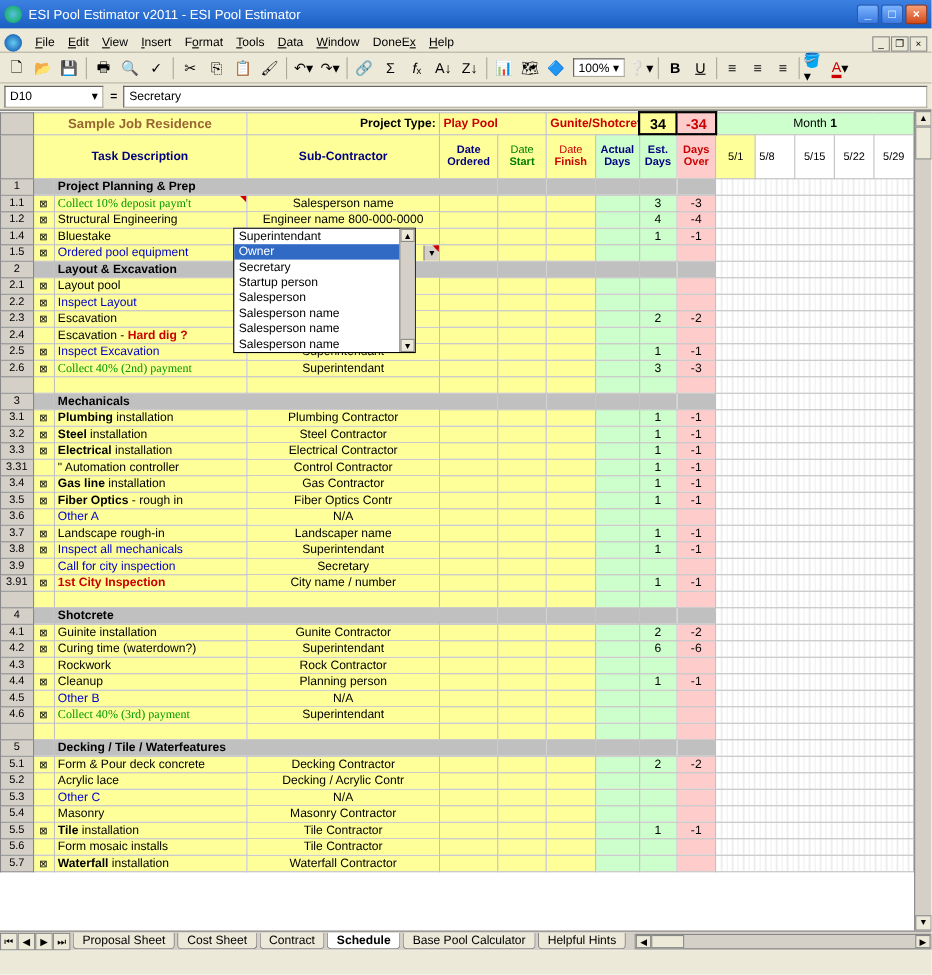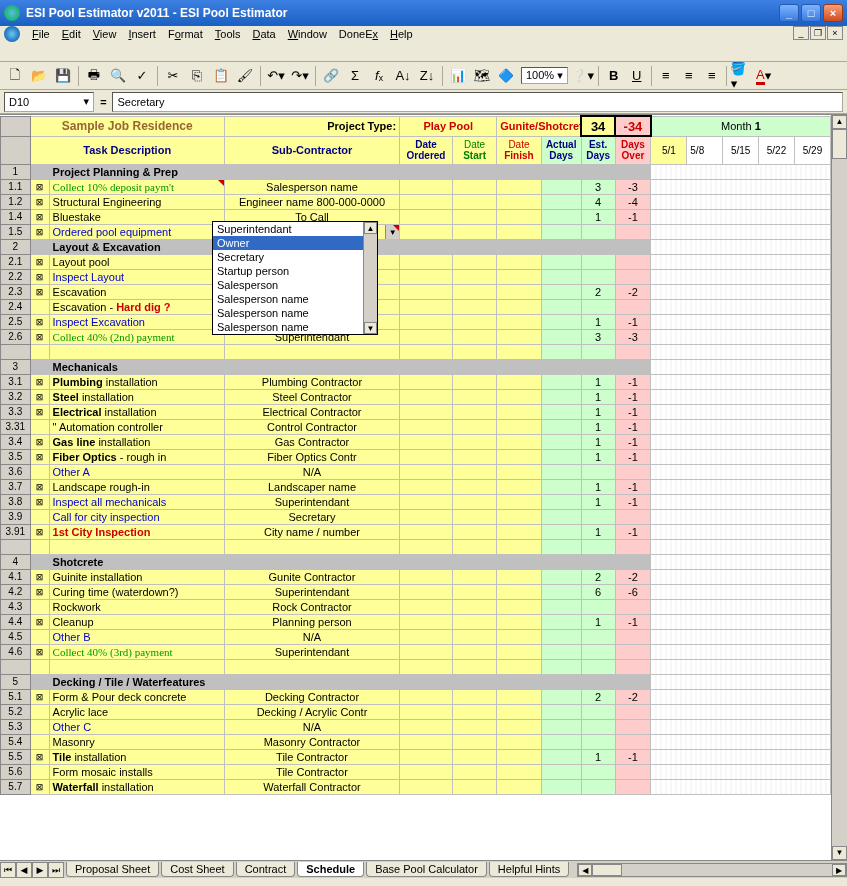--- a/index.html
+++ b/index.html
@@ -1,24 +1,24 @@
 <!DOCTYPE html>
 <html><head>
 <meta charset="utf-8">
 <style>
 * { margin:0; padding:0; box-sizing:border-box; font-family:Tahoma,Arial,sans-serif; }
 body { background:#ece9d8; font-size:11px; overflow:hidden; width:847px; height:886px; }
 .titlebar { background:linear-gradient(#3c80e2,#1a5fc2); height:26px; display:flex; align-items:center; padding:0 4px; color:#fff; }
 .titlebar .icon { width:16px; height:16px; background:radial-gradient(#5bc0de,#0a4); border-radius:50%; margin-right:6px; }
-.titlebar .t { font-weight:bold; font-size:12px; flex:1; white-space:nowrap; }
+.titlebar .t { font-weight:normal; font-size:12px; flex:1; white-space:nowrap; }
 .winbtns { display:flex; gap:2px; }
 .winbtn { width:20px; height:18px; border-radius:3px; display:flex; align-items:center; justify-content:center; font-size:11px; font-weight:bold; cursor:default; }
 .wb-min,.wb-max { background:linear-gradient(#7bb4ff,#3a7ae0); border:1px solid #2a5ab0; }
 .wb-close { background:linear-gradient(#f8a07a,#d24a1a); border:1px solid #a0360e; color:#fff; }
-.menubar { height:36px; background:#ece9d8; border-bottom:1px solid #aca899; display:flex; align-items:flex-start; padding:0 4px; font-size:11px; }
+.menubar { height:22px; background:#ece9d8; border-bottom:1px solid #aca899; display:flex; align-items:flex-end; padding:0 4px; font-size:11px; }
 .menubar .app-icon { width:16px; height:16px; background:radial-gradient(#6ce,#04a); border-radius:50%; margin-right:6px; }
 .menubar span { padding:2px 6px; cursor:default; }
 .menubar span u { text-decoration:underline; }
 .mdi { margin-left:auto; display:flex; gap:1px; }
 .mdi div { width:16px; height:14px; border:1px solid #888; background:#ece9d8; font-size:9px; text-align:center; line-height:12px; cursor:default; }
 .toolbar { height:28px; background:#ece9d8; border-bottom:1px solid #aca899; display:flex; align-items:center; padding:2px 4px; gap:2px; }
 .tbtn { width:22px; height:22px; border:1px solid transparent; display:flex; align-items:center; justify-content:center; font-size:13px; cursor:default; }
 .tsep { width:1px; height:20px; background:#aca899; margin:0 2px; }
 .namebox { height:24px; background:#ece9d8; border-bottom:1px solid #aca899; display:flex; align-items:center; padding:2px 4px; }
 .namebox .nb { width:90px; height:20px; border:1px inset #aca899; background:#fff; padding:0 4px; font-size:11px; display:flex; align-items:center; }
@@ -167,27 +167,27 @@
         <col style="width:34px">
         <col style="width:34px">
         <col style="width:34px">
         <col style="width:34px">
     </colgroup>
     <tbody id="grid-body">
         <tr style="height:20px">
           <td class="rowhdr"></td>
           <td colspan="2" class="hdr-yellow txt-brown" style="text-align:center;font-size:12px">Sample Job Residence</td>
           <td class="hdr-yellow" style="text-align:right;font-size:11px"><b>Project Type:</b></td>
-          <td colspan="2" class="hdr-yellow txt-red" style="text-align:center">Play Pool</td>
+          <td colspan="2" class="hdr-yellow txt-red" style="text-align:left">Play Pool</td>
           <td colspan="2" class="hdr-yellow txt-red" style="text-align:center">Gunite/Shotcrete</td>
           <td class="hdr-yellow" style="text-align:center;font-size:13px;border:2px solid #000"><b>34</b></td>
           <td class="hdr-pink txt-red" style="text-align:center;font-size:13px;border:2px solid #000"><b>-34</b></td>
           <td colspan="5" class="hdr-green" style="text-align:center">Month <b>1</b></td>
         </tr>
-        <tr style="height:28px">
+        <tr style="height:40px">
           <td class="rowhdr"></td>
           <td colspan="2" class="hdr-yellow txt-navy" style="text-align:center">Task Description</td>
           <td class="hdr-yellow txt-navy" style="text-align:center">Sub-Contractor</td>
           <td class="hdr-yellow txt-navy" style="text-align:center;font-size:10px">Date<br><b>Ordered</b></td>
           <td class="hdr-yellow" style="text-align:center;font-size:10px;color:#008000">Date<br><b>Start</b></td>
           <td class="hdr-yellow" style="text-align:center;font-size:10px;color:#c00">Date<br><b>Finish</b></td>
           <td class="hdr-green txt-navy" style="text-align:center;font-size:10px"><b>Actual<br>Days</b></td>
           <td class="hdr-green txt-navy" style="text-align:center;font-size:10px"><b>Est.<br>Days</b></td>
           <td class="hdr-pink txt-red" style="text-align:center;font-size:10px"><b>Days<br>Over</b></td>
           <td class="hdr-yellow" style="text-align:center;font-size:10px">5/1</td>

